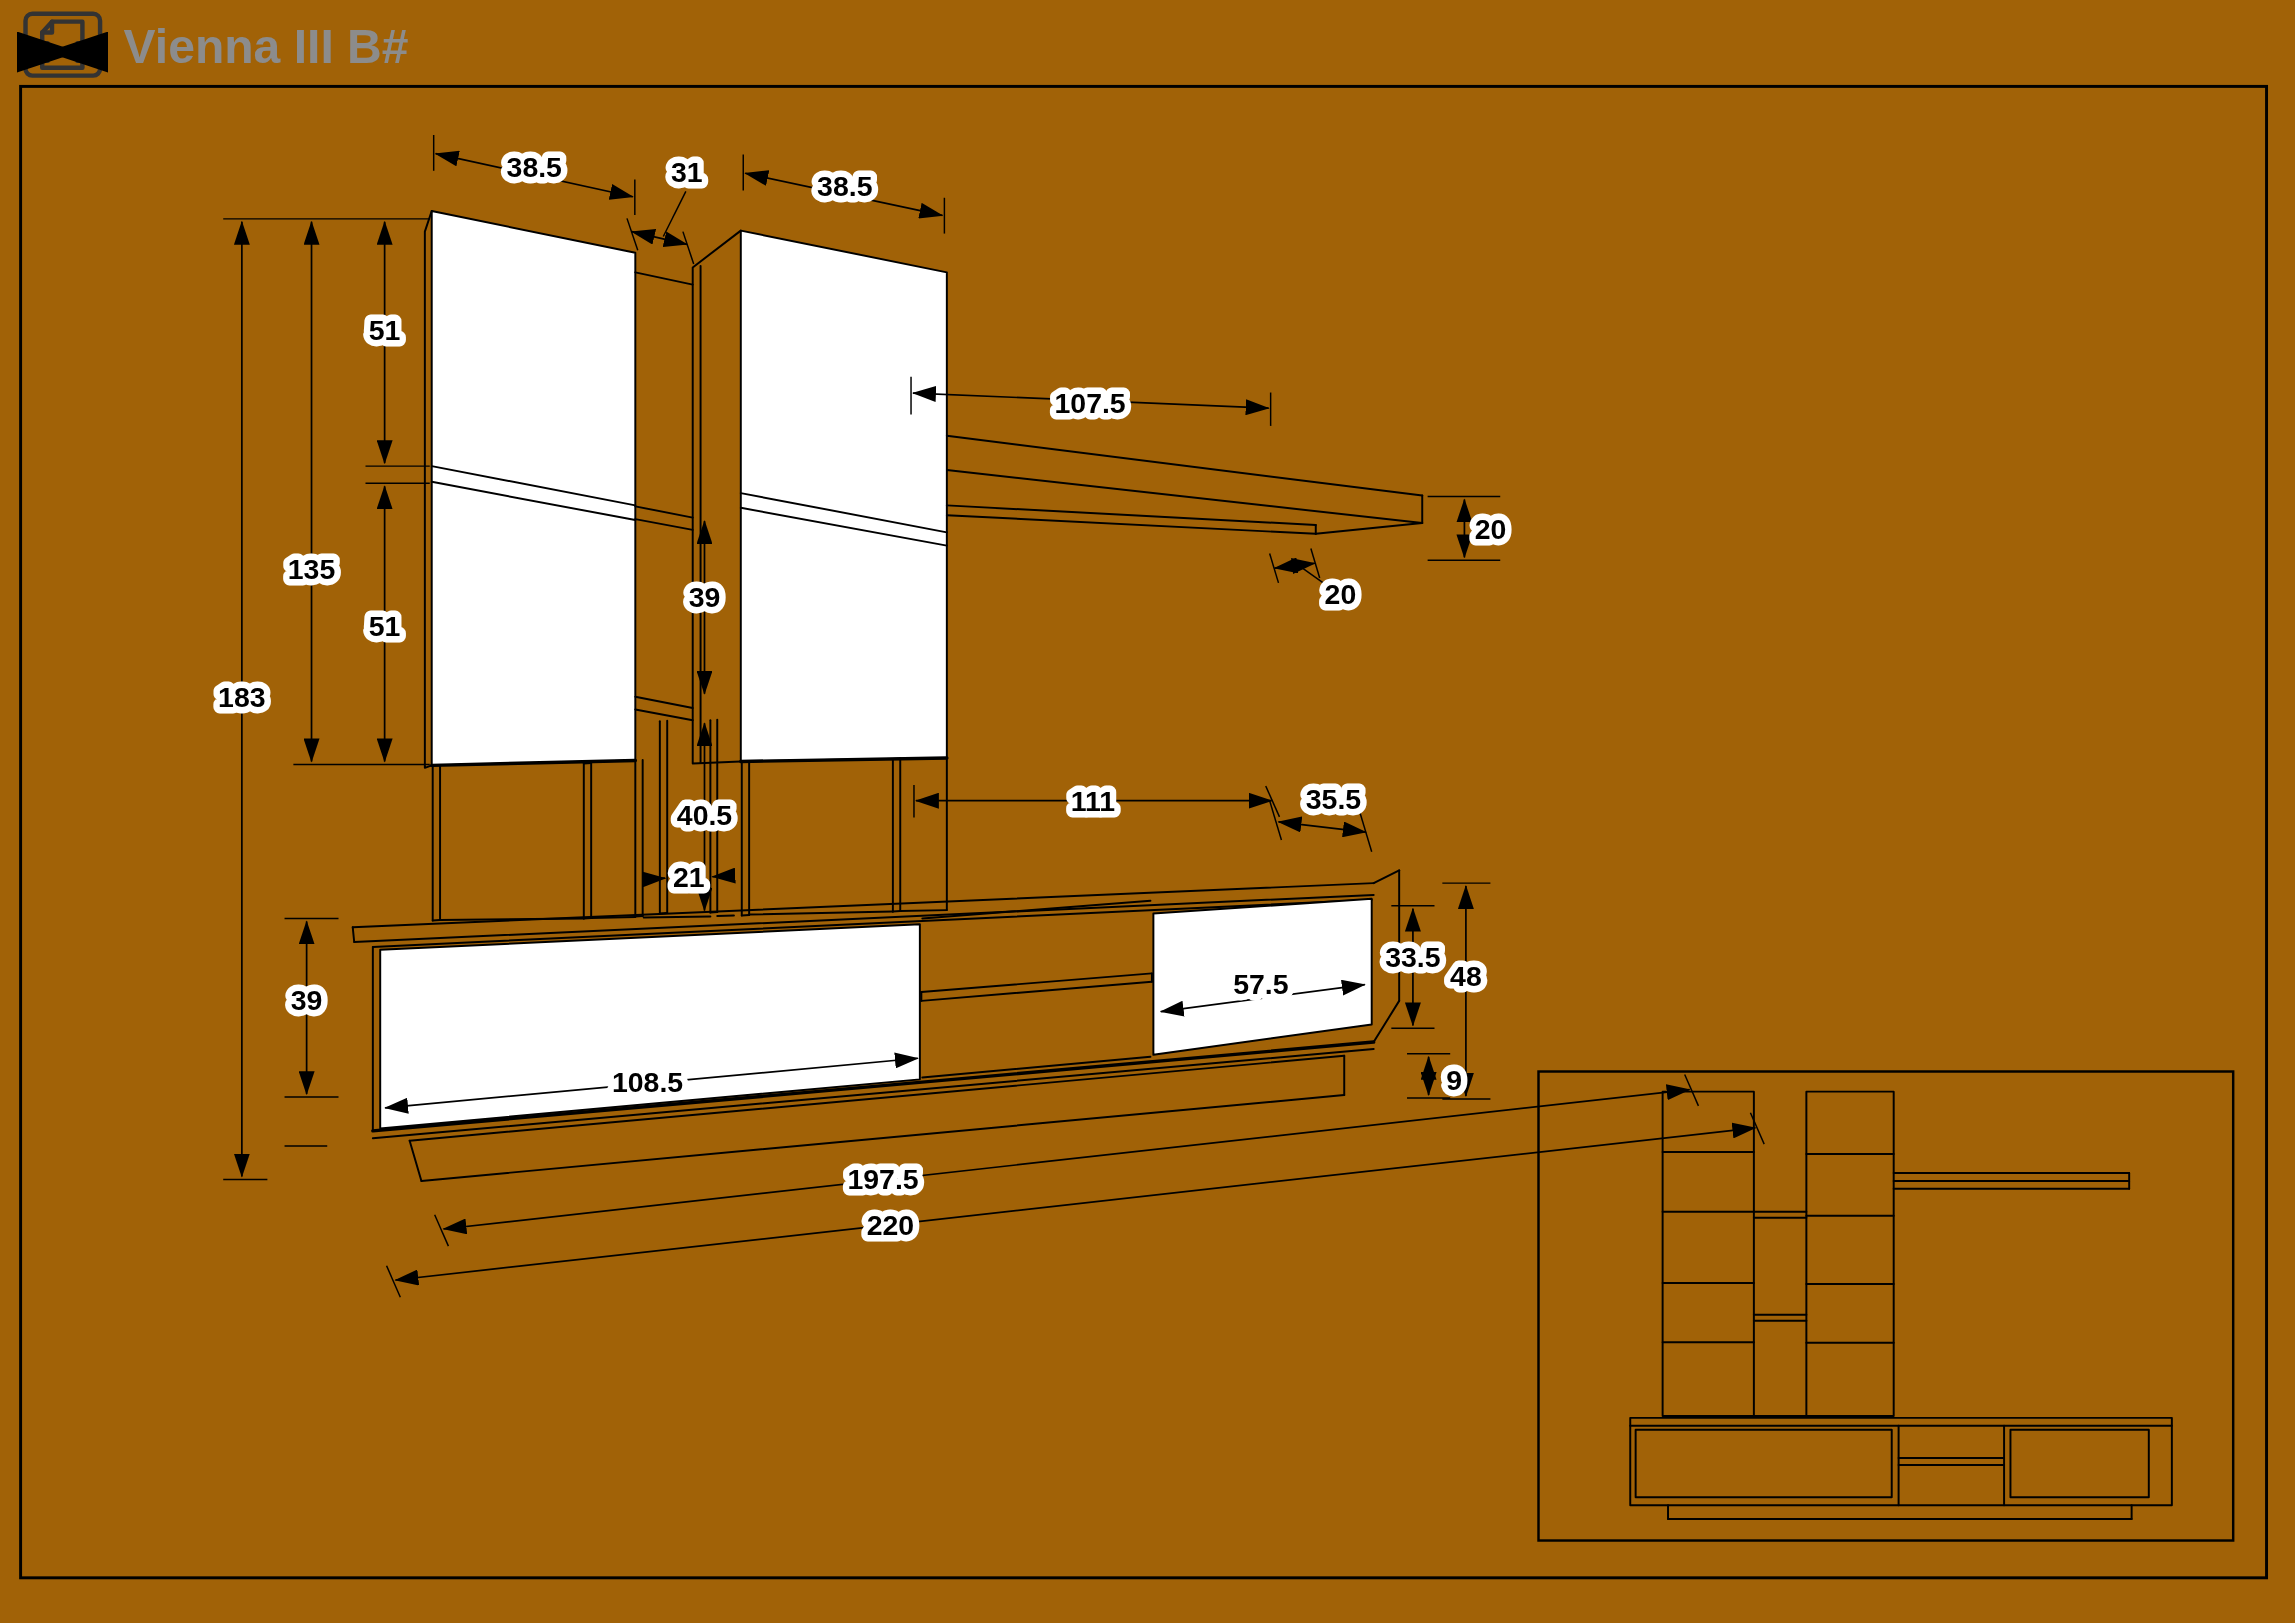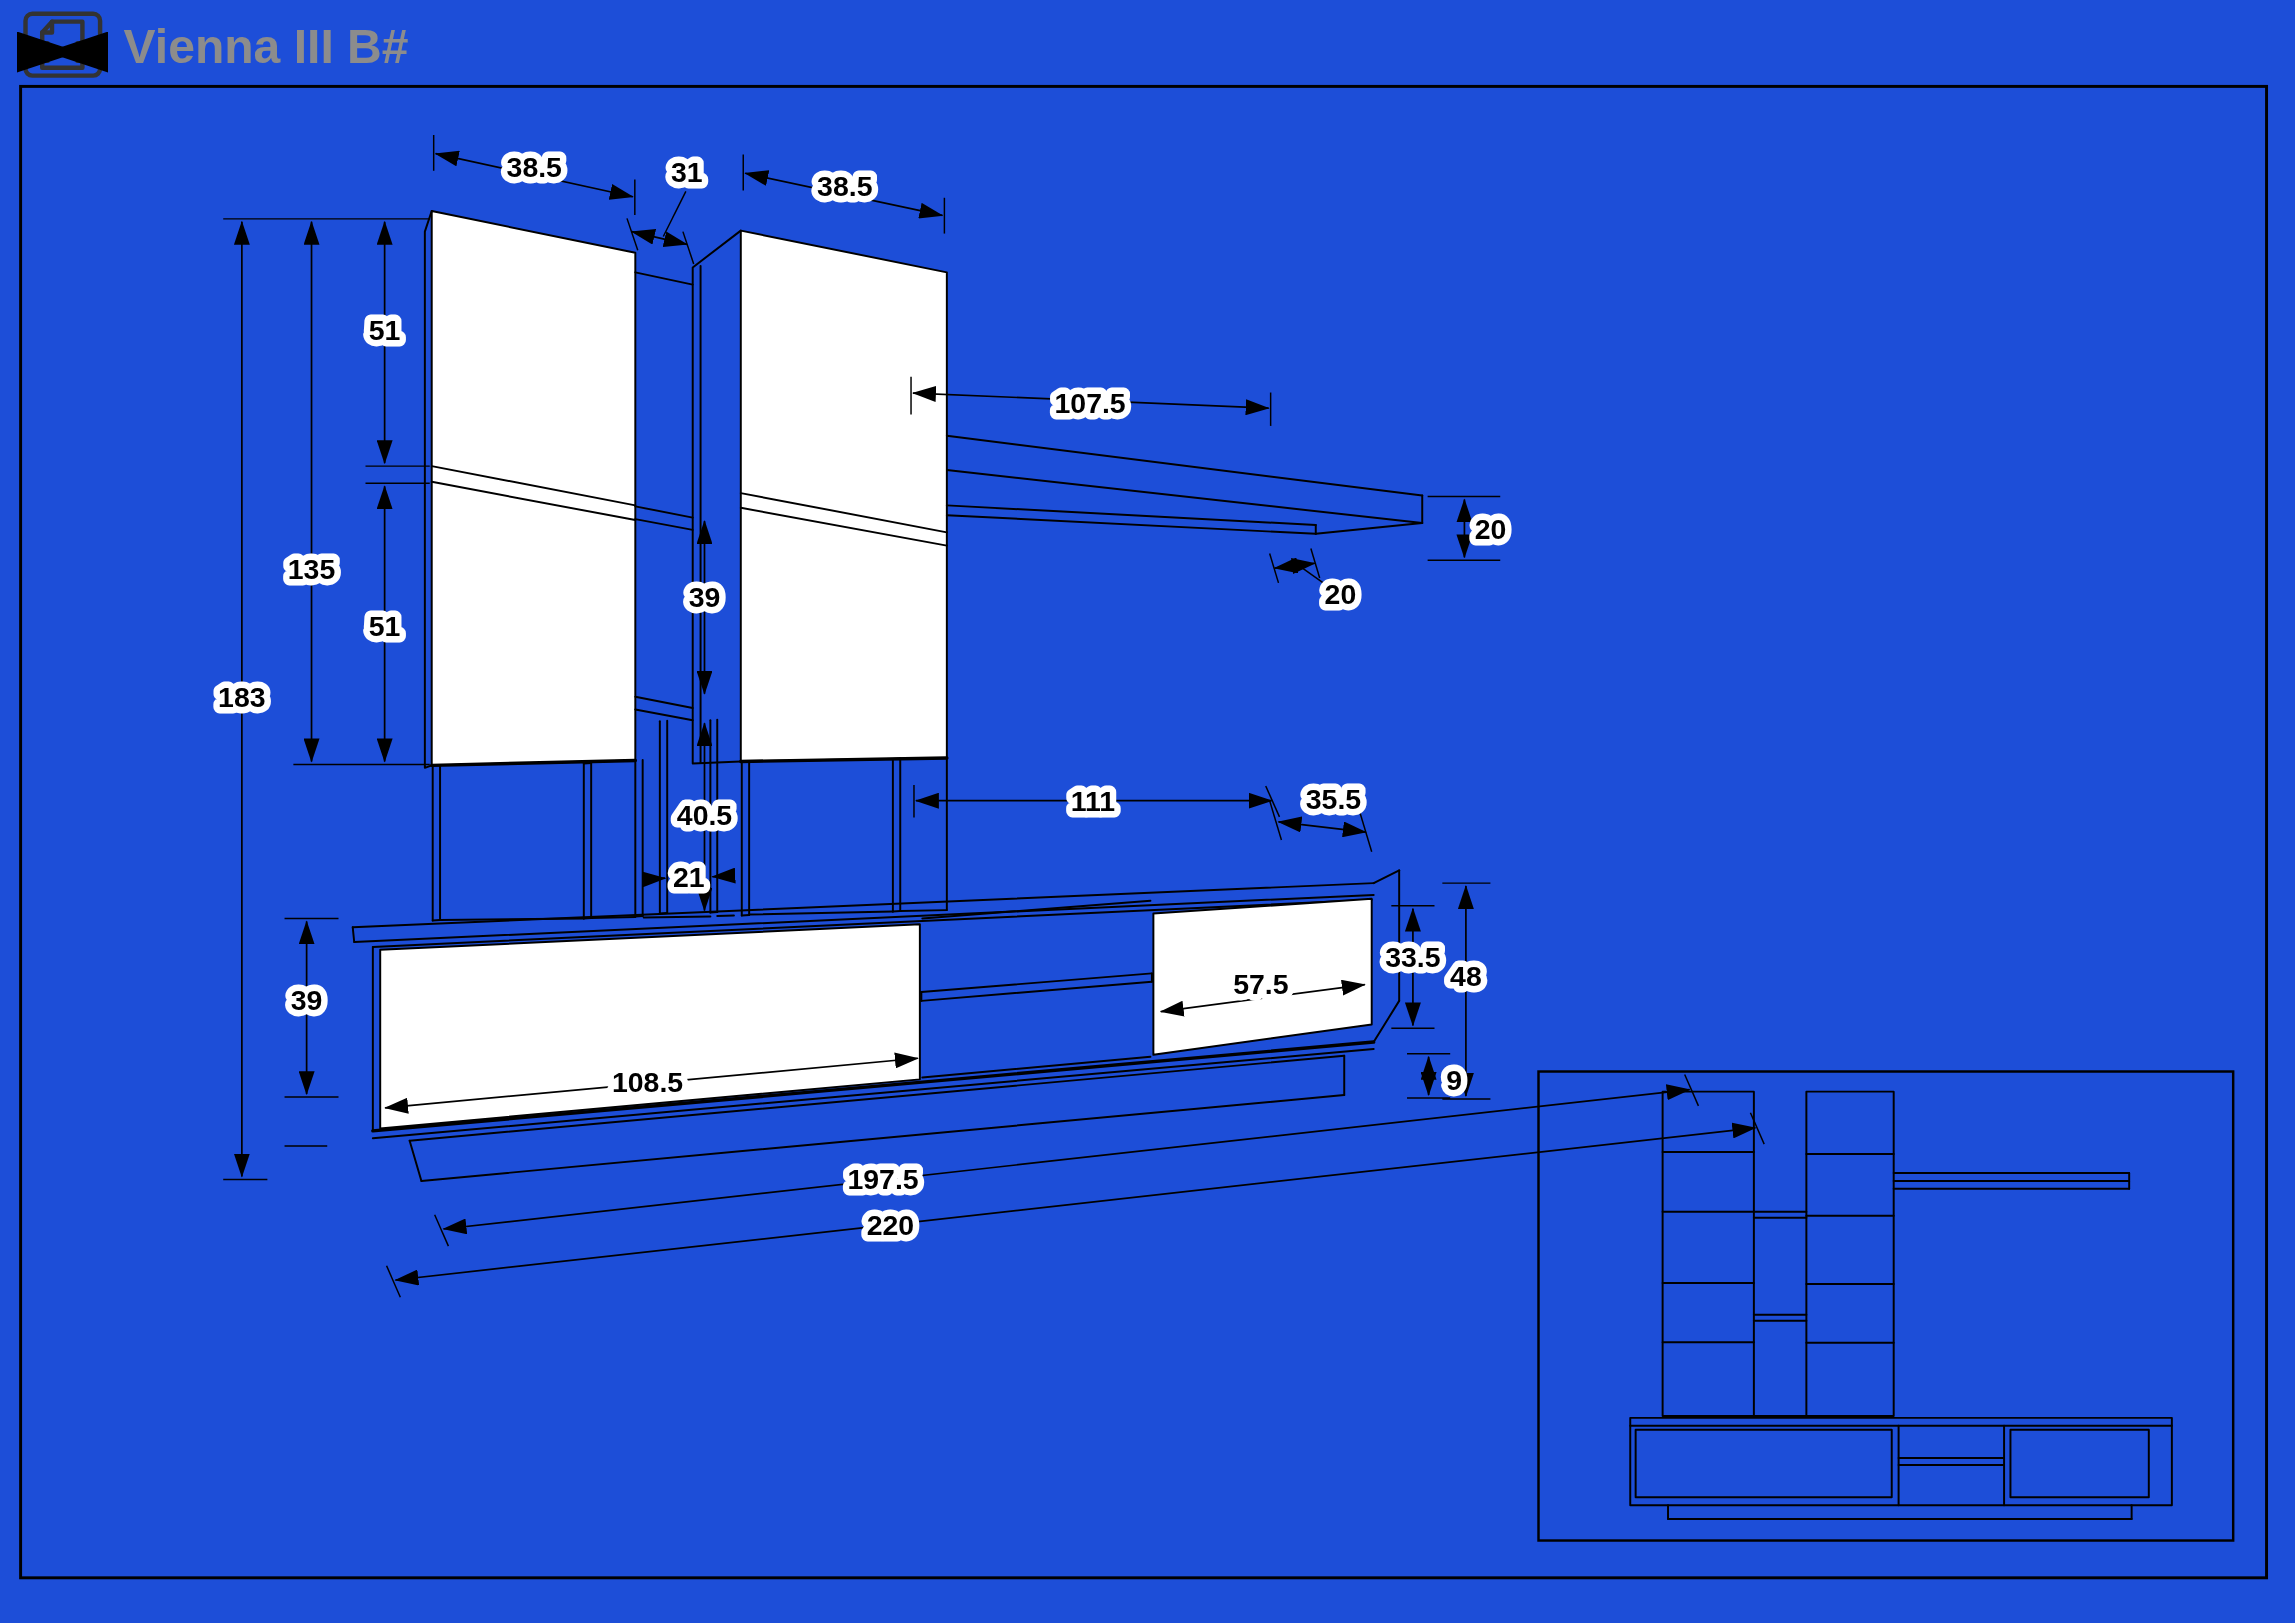--- a/index.html
+++ b/index.html
@@ -1,16 +1,16 @@
 <!DOCTYPE html>
 <html style="font-size:7.9px"><head>
 <meta charset="utf-8">
 <style>
   html,body{margin:0;padding:0;background:#ffffff;}
-  .page{position:relative;width:2295px;height:1623px;background:#1d4ed8;font-family:"Liberation Sans",sans-serif;}
+  .page{position:relative;width:2295px;height:1623px;background:#a16207;font-family:"Liberation Sans",sans-serif;}
   svg{display:block;}
   .ln{stroke:#000;stroke-width:4;fill:none;stroke-linejoin:round;stroke-linecap:round;}
   .ln2{stroke:#000;stroke-width:7;fill:none;stroke-linejoin:round;stroke-linecap:round;}
   .face{fill:#fff;stroke:#000;stroke-width:4;stroke-linejoin:round;}
   .dim{stroke:#000;stroke-width:3.5;fill:none;}
   .tick{stroke:#000;stroke-width:3;fill:none;}
   .dimtxt{font:bold 58px "Liberation Sans",sans-serif;fill:#000;text-anchor:middle;
           paint-order:stroke;stroke:#fff;stroke-width:26px;stroke-linejoin:round;}
   .dimtxt.start{text-anchor:start;}
   .titletxt{font:bold 98px "Liberation Sans",sans-serif;fill:#8c8c8c;text-anchor:start;

